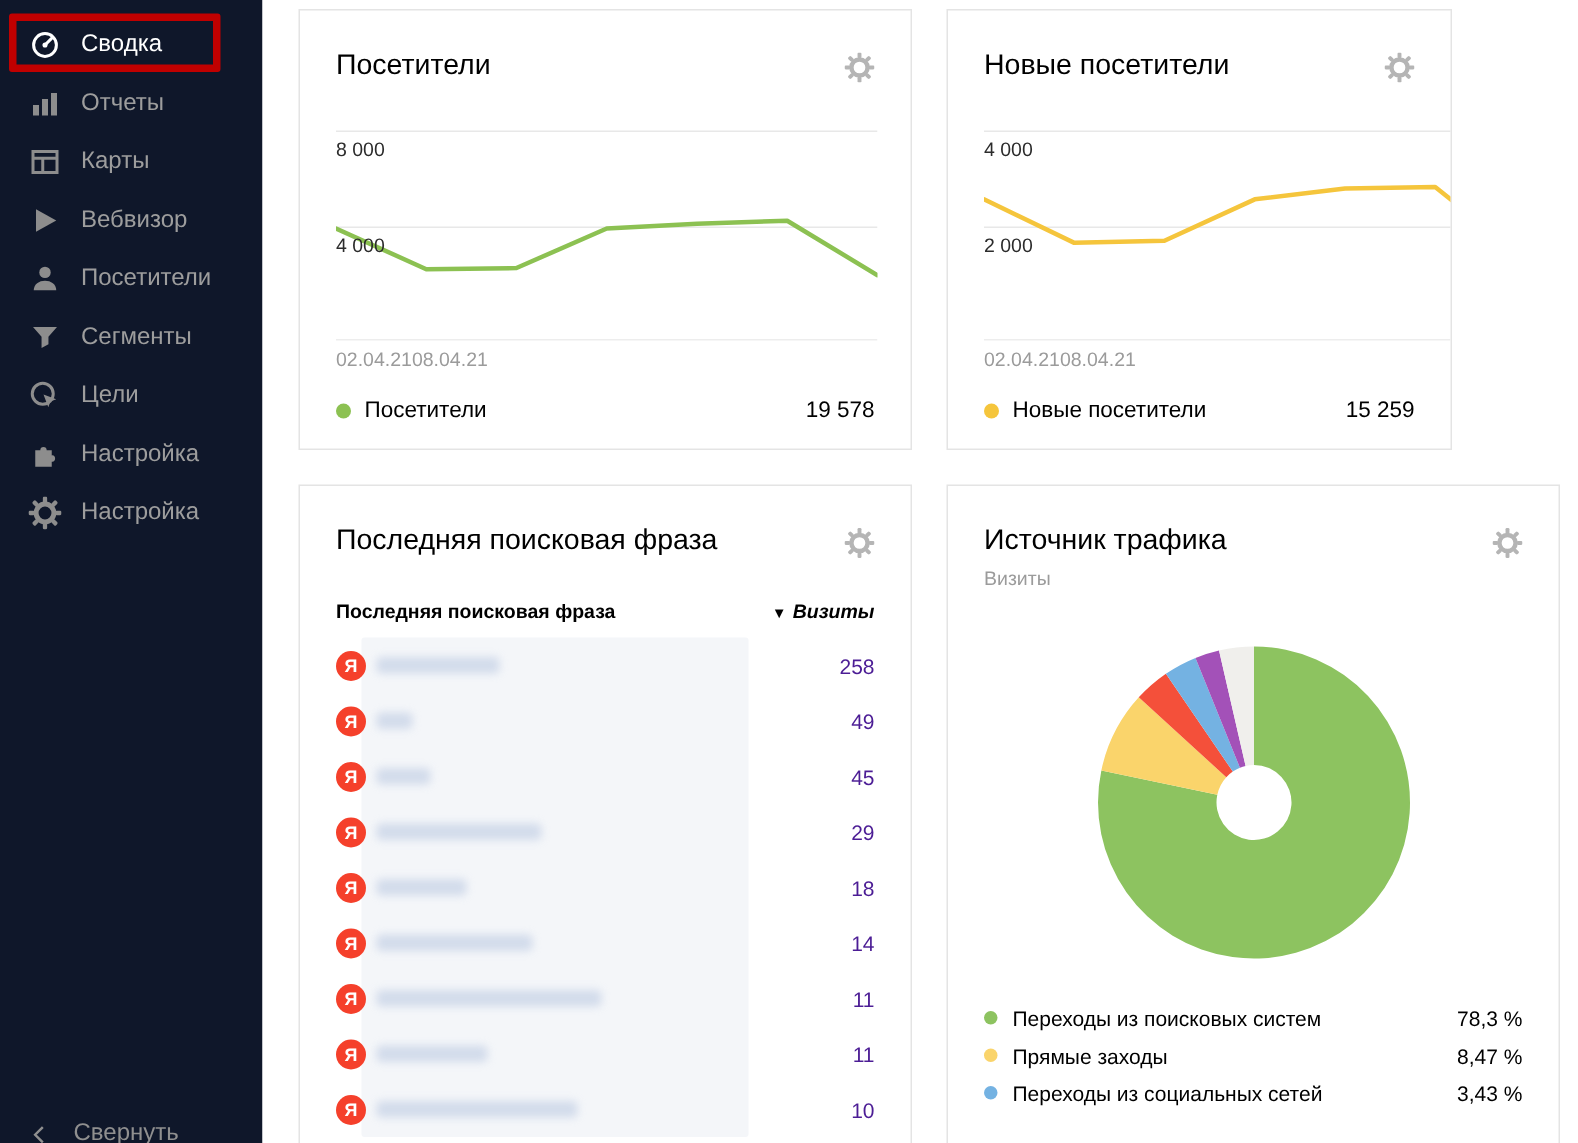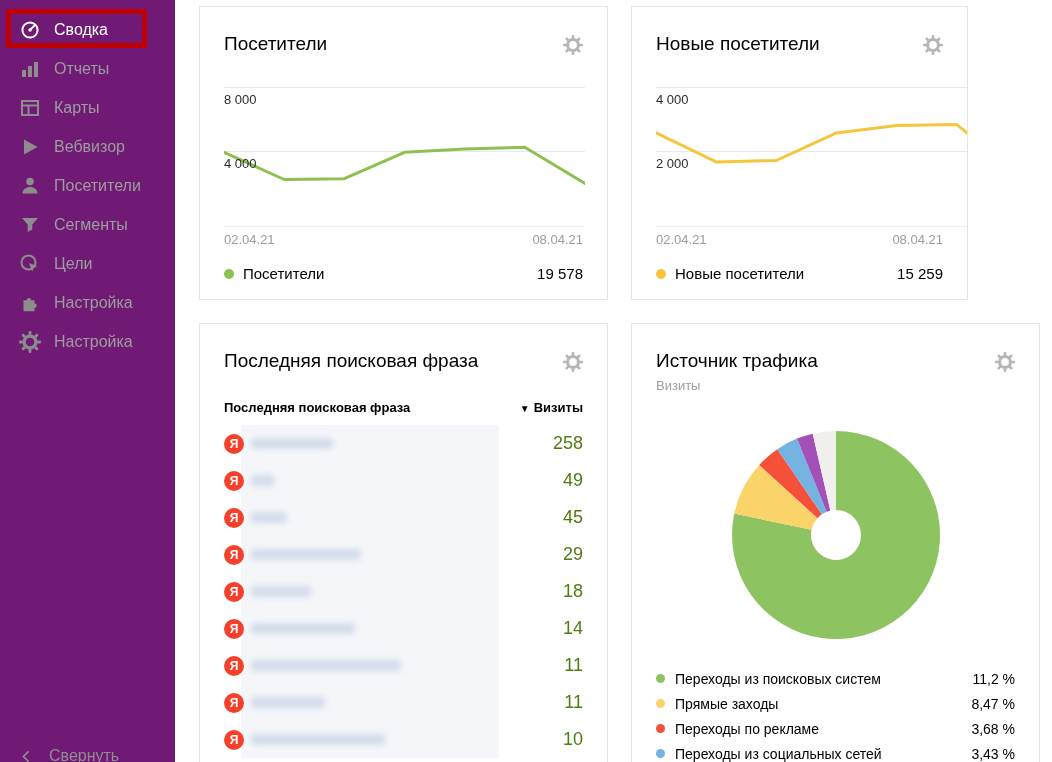--- a/index.html
+++ b/index.html
@@ -1,19 +1,19 @@
 <!DOCTYPE html>
 <html><head>
 <meta charset="utf-8">
 <style>
   html,body{margin:0;padding:0;}
   body{width:1052px;height:762px;overflow:hidden;position:relative;background:#fff;
        font-family:"Liberation Sans",sans-serif;}
   
-  .sidebar{position:absolute;left:0;top:0;width:175px;height:762px;background:#701a75;}
+  .sidebar{position:absolute;left:0;top:0;width:175px;height:762px;background:#0f172a;}
   .nav{padding-top:10px;}
   .nav-item{height:39px;display:flex;align-items:center;padding-left:19px;
             color:#9d9d9d;font-size:16px;cursor:pointer;white-space:nowrap;}
   .nav-item .ico{color:#8d8d8d;}
   .nav-item.active{color:#fff;}
   .nav-item.active .ico{color:#fff;}
   .ico{width:22px;height:22px;margin-right:13px;display:inline-flex;flex:none;}
   .ico svg{width:100%;height:100%;}
   .annotation-box{position:absolute;left:6px;top:9px;width:141px;height:39px;
                   border:5px solid #c00000;box-sizing:border-box;border-radius:2px;pointer-events:none;}
@@ -32,35 +32,35 @@
   .gear-btn{width:20px;height:20px;color:#b5b5b5;cursor:pointer;margin-top:2px;flex:none;}
   .gear-btn svg{width:100%;height:100%;}
   
   .chart-wrap{position:relative;margin-top:29px;}
   .linechart{display:block;}
   .grid{stroke:#e8e8e8;stroke-width:1;}
   .grid.light{stroke:#ededed;}
   .series{fill:none;stroke-width:3;stroke-linejoin:round;stroke-linecap:round;}
   .ytick{position:absolute;left:0;font-size:13px;color:#2c2c2c;}
   .ytick.top{top:8px;}.ytick.mid{top:72px;}
-  .dates{display:flex;justify-content:space-between;font-size:13px;color:#9b9b9b;margin-top:3px;}
+  .dates{display:flex;font-size:13px;color:#9b9b9b;margin-top:3px;}
   .legend-row{display:flex;align-items:center;margin-top:18px;font-size:15px;color:#000;cursor:pointer;}
   .dot{width:10px;height:10px;border-radius:50%;margin-right:9px;flex:none;}
   .legend-total{margin-left:auto;}
   
   .t-head{display:flex;align-items:center;margin-top:28px;font-size:13px;font-weight:bold;color:#000;}
-  .t-head .col2{margin-left:auto;cursor:pointer;}
+  .t-head .col2{margin-left:auto;cursor:pointer;font-style:italic;}
   .t-head .sort{font-size:10px;margin-right:4px;}
   .t-rows{position:relative;margin-top:10px;}
   .haze{position:absolute;left:17px;top:0;width:258px;height:100%;background:#f4f6f9;border-radius:2px;}
   .t-row{height:37px;display:flex;align-items:center;position:relative;}
   .ya-badge{width:20px;height:20px;border-radius:50%;background:#f5402b;color:#fff;font-size:12px;
             font-weight:bold;display:flex;align-items:center;justify-content:center;margin-right:7px;flex:none;}
   .blur-pill{height:11px;border-radius:3px;background:#b7c6e0;filter:blur(3px);opacity:.55;cursor:pointer;}
-  .t-val{margin-left:auto;font-size:18px;color:#4d7c0f;}
+  .t-val{margin-left:auto;font-size:14px;color:#4c1d95;}
   
   .subtitle{font-size:13px;color:#9b9b9b;margin-top:6px;}
   .pie-svg{display:block;margin:34px auto 0;}
   .pie-legend{margin-top:23px;}
   .p-leg{display:flex;align-items:center;height:25px;font-size:14px;color:#000;cursor:pointer;}
   .p-leg .dot{width:9px;height:9px;margin-right:10px;}
   .p-leg .val{margin-left:auto;}
 </style>
 </head>
 <body>
@@ -342,33 +342,28 @@
         <path d="M6.23 86.59 A104 104 0 0 1 31.17 37.91 L89.53 91.15 A25 25 0 0 0 83.54 102.85 Z" fill="#fad46b"></path>
         <path d="M31.17 37.91 A104 104 0 0 1 49.27 22.17 L93.88 87.37 A25 25 0 0 0 89.53 91.15 Z" fill="#f4503a"></path>
         <path d="M49.27 22.17 A104 104 0 0 1 68.99 11.59 L98.62 84.83 A25 25 0 0 0 93.88 87.37 Z" fill="#74b2e2"></path>
         <path d="M68.99 11.59 A104 104 0 0 1 84.68 6.65 L102.39 83.64 A25 25 0 0 0 98.62 84.83 Z" fill="#a351b8"></path>
         <path d="M84.68 6.65 A104 104 0 0 1 108.00 4.00 L108.00 83.00 A25 25 0 0 0 102.39 83.64 Z" fill="#f0efec"></path>
       </svg>
     <div class="pie-legend">
         <div class="p-leg">
           <span class="dot" style="background: rgb(141, 195, 96);"></span>
           <span>Переходы из поисковых систем</span>
-          <span class="val">11,2 %</span>
+          <span class="val">78,3 %</span>
         </div>
         <div class="p-leg">
           <span class="dot" style="background: rgb(250, 212, 107);"></span>
           <span>Прямые заходы</span>
           <span class="val">8,47 %</span>
         </div>
         <div class="p-leg">
-          <span class="dot" style="background: rgb(244, 80, 58);"></span>
-          <span>Переходы по рекламе</span>
-          <span class="val">3,68 %</span>
-        </div>
-        <div class="p-leg">
           <span class="dot" style="background: rgb(116, 178, 226);"></span>
           <span>Переходы из социальных сетей</span>
           <span class="val">3,43 %</span>
         </div>
       </div>
   </div>
 
 </div>
 
 </body></html>

